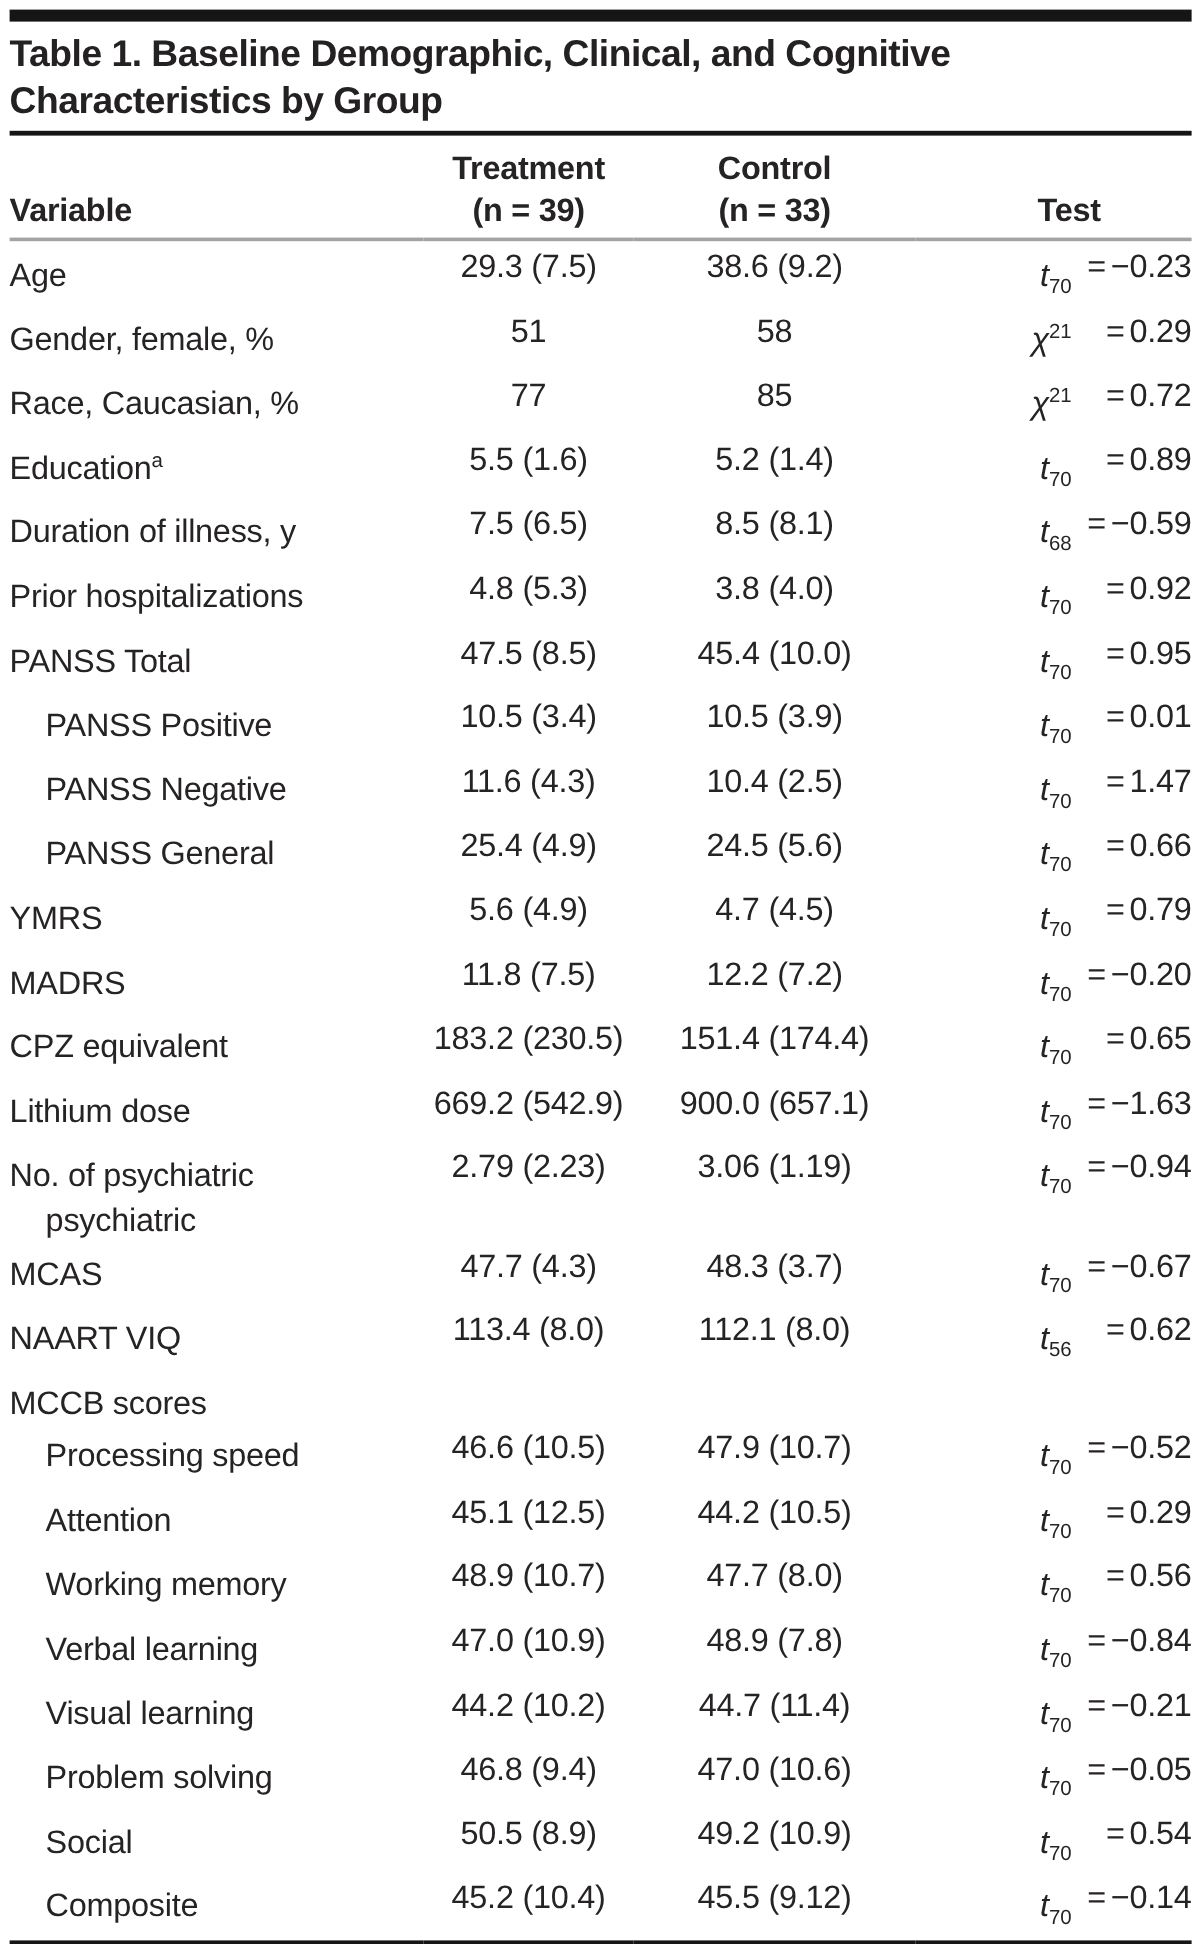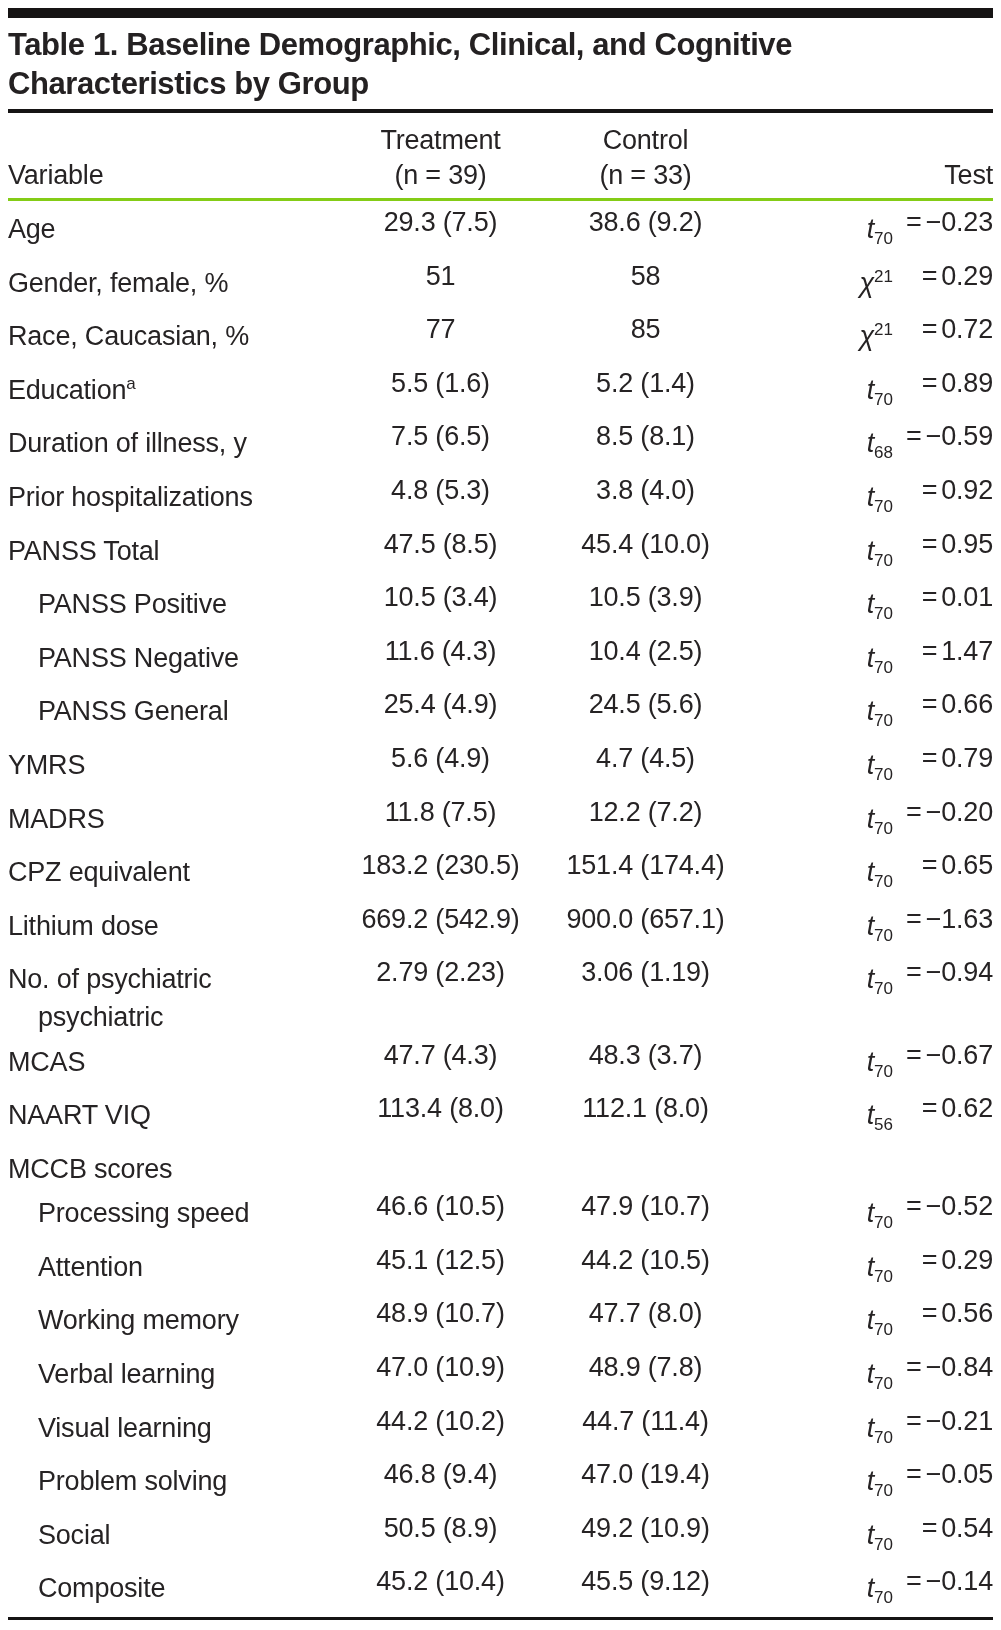--- a/index.html
+++ b/index.html
@@ -24,27 +24,27 @@
   table.demo {
     width: 985px; border-collapse: collapse; table-layout: fixed;
     font-size: 27px; letter-spacing: -0.2px;
   }
   col.c-var  { width: 345px; }
   col.c-trt  { width: 175px; }
   col.c-ctl  { width: 235px; }
   col.c-test { width: 230px; }
 
   thead th {
-    font-weight: normal; vertical-align: bottom;
+    font-weight: bold; vertical-align: bottom;
     padding: 10px 0 5px 0; line-height: 35px;
-    border-bottom: 3px solid #84cc16;
+    border-bottom: 3px solid #a3a3a3;
   }
   thead th.h-var { text-align: left; }
   thead th.h-num { text-align: center; }
-  thead th.h-test { text-align: right; padding-left: 26px; }
+  thead th.h-test { text-align: center; padding-left: 26px; }
 
   tbody td { padding: 0; vertical-align: top; line-height: 37.6px; }
   tbody tr:first-child td { padding-top: 3px; }
   td.var { text-align: left; }
   td.var.indent { padding-left: 30px; }
   td.var .label2 { padding-left: 30px; }
   td.num { text-align: center; }
   td.testcol { text-align: left; }
 
   table.demo { border-bottom: 3px solid #161414; }
@@ -339,21 +339,21 @@
     <td class="testcol">
       <span class="test-expr">
         <span class="stat-part"><span class="stat-letter">t</span><sup class="df"></sup><sub class="df">70</sub></span>
         <span class="val-part"><span class="eq">=</span><span>−0.21</span></span>
       </span>
     </td>
   </tr>
         <tr>
     <td class="var indent"><span>Problem solving</span><sup class="fn-sup"></sup></td>
     <td class="num">46.8 (9.4)</td>
-    <td class="num">47.0 (19.4)</td>
+    <td class="num">47.0 (10.6)</td>
     <td class="testcol">
       <span class="test-expr">
         <span class="stat-part"><span class="stat-letter">t</span><sup class="df"></sup><sub class="df">70</sub></span>
         <span class="val-part"><span class="eq">=</span><span>−0.05</span></span>
       </span>
     </td>
   </tr>
         <tr>
     <td class="var indent"><span>Social</span><sup class="fn-sup"></sup></td>
     <td class="num">50.5 (8.9)</td>

